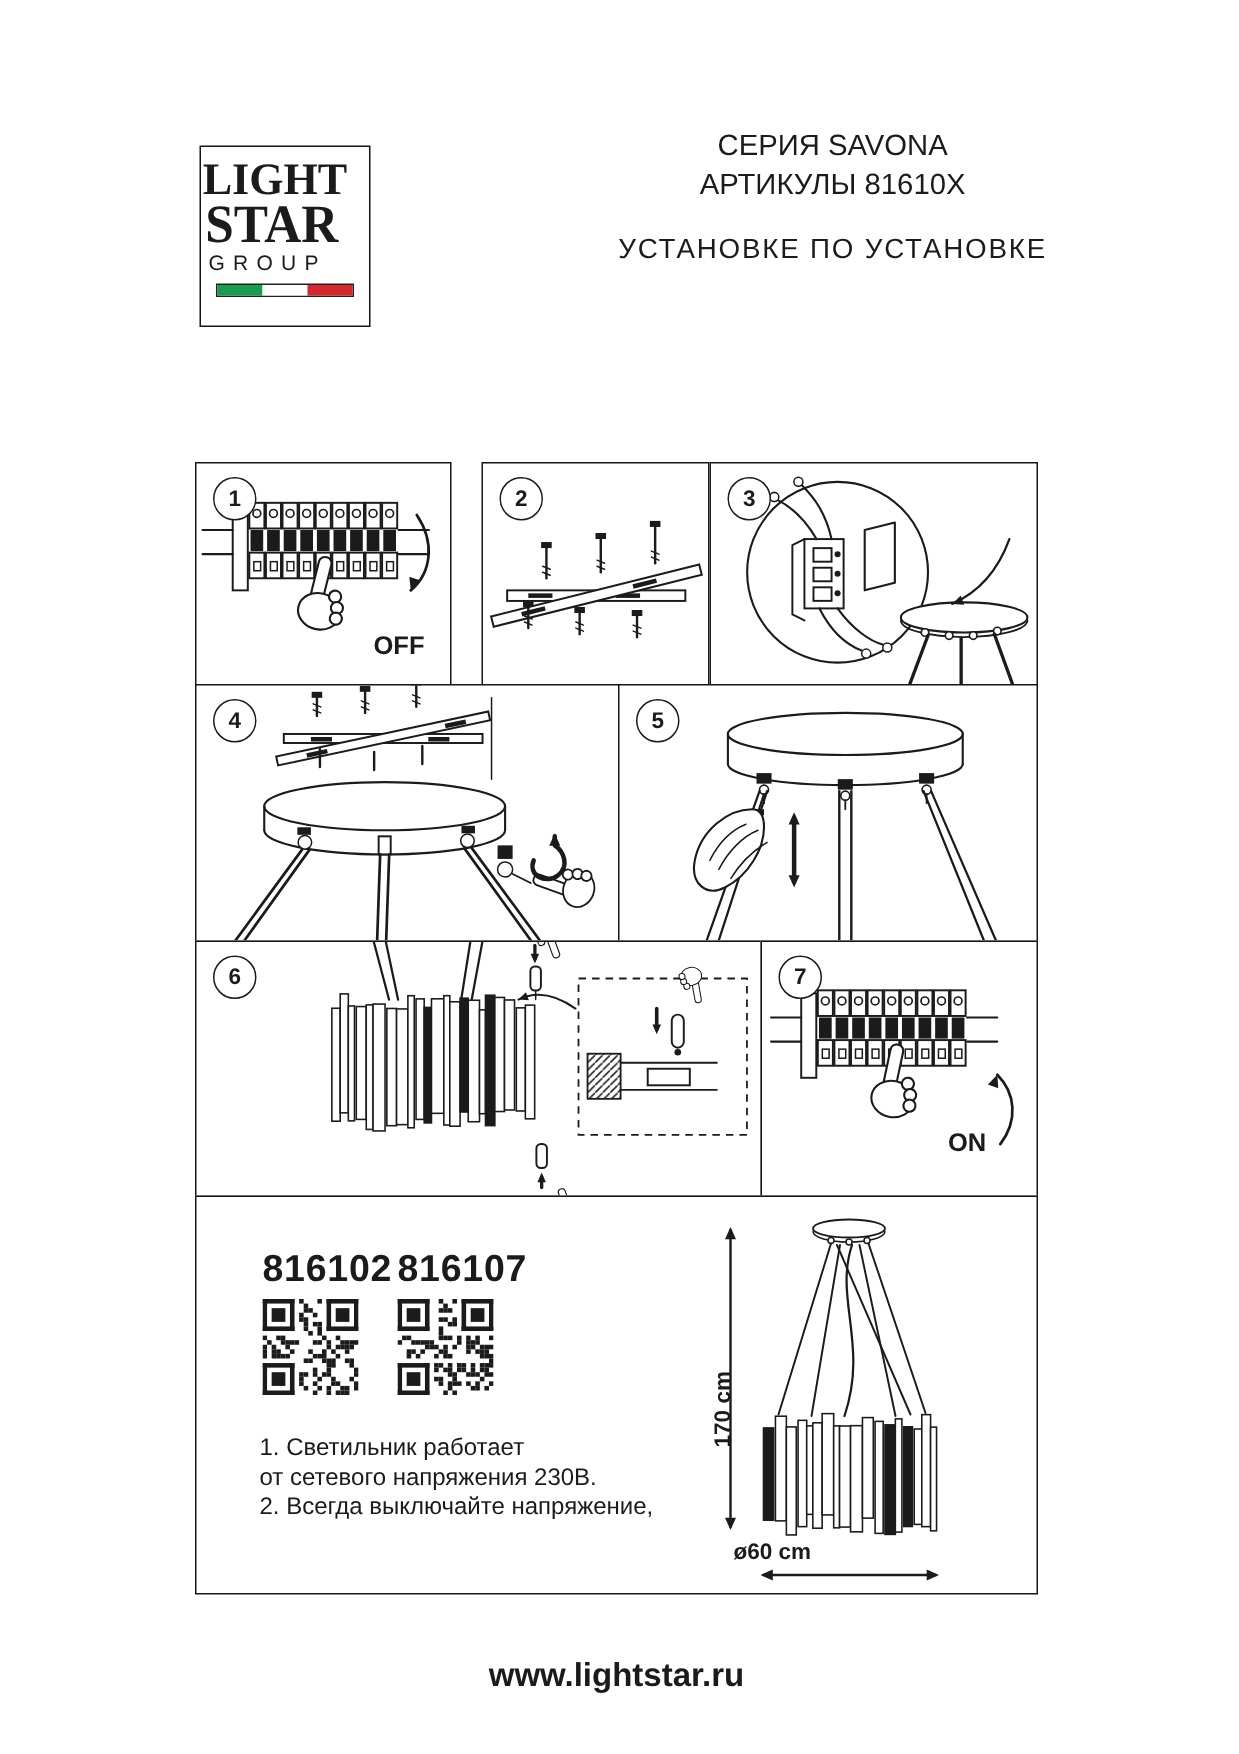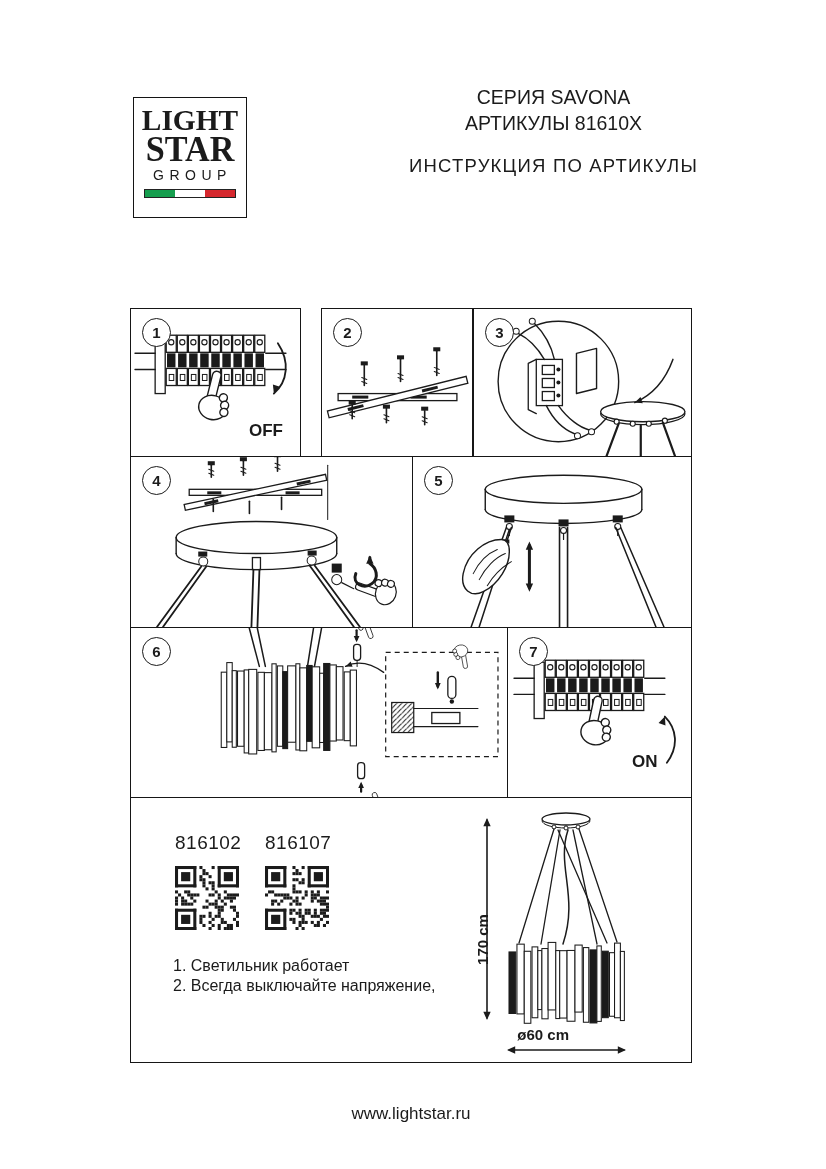--- a/index.html
+++ b/index.html
@@ -1,20 +1,20 @@
 <!DOCTYPE html>
 <html><head>
 <meta charset="utf-8">
 <style>
   html,body{margin:0;padding:0;background:#fff}
   .page{position:relative;width:826px;height:1169px;background:#fff;overflow:hidden;
         font-family:"Liberation Sans",sans-serif;color:#1b1b1b}
   
   .logo{position:absolute;left:133px;top:97px;width:114px;height:121px;border:1.6px solid #141414;
-        text-align:center;box-sizing:border-box;padding-top:7px;background:#fff}
+        text-align:left;box-sizing:border-box;padding-top:7px;background:#fff}
   .lg1{font-family:"Liberation Serif",serif;font-weight:700;font-size:30px;line-height:29px;transform:scaleX(.98)}
   .lg2{font-family:"Liberation Serif",serif;font-weight:700;font-size:36px;line-height:31px;transform:scaleX(.95)}
   .lg3{font-size:14px;letter-spacing:5.5px;margin-top:2px;text-indent:5px;font-weight:400}
   .flag{width:92px;height:9px;border:1px solid #222;margin:6px auto 0;display:flex;box-sizing:border-box}
   .flag span{flex:1}
   
   .hdr{position:absolute;right:128px;top:84px;text-align:center;font-weight:400}
   .hdr .l1{font-size:19.5px;line-height:26px}
   .hdr .t{font-size:18.5px;line-height:25px;letter-spacing:1.2px}
   .hdr .gap{height:17px}
@@ -28,30 +28,30 @@
   .p6{left:130px;top:627px;width:378px;height:171px}
   .p7{left:507px;top:627px;width:185px;height:171px}
   .p8{left:130px;top:797px;width:562px;height:266px}
   .art{position:absolute;left:0;top:0;width:100%;height:100%}
   .num{position:absolute;left:11px;top:9px;width:27px;height:27px;border:1.6px solid #1b1b1b;border-radius:50%;
        display:flex;align-items:center;justify-content:center;font-size:15px;font-weight:700;background:#fff;z-index:2}
   .plabel{position:absolute;font-weight:700;font-size:17px;z-index:2}
   .off{left:118px;top:112px}
   .on{left:124px;top:124px}
   
-  .code{position:absolute;font-size:19px;font-weight:400;letter-spacing:.5px}
+  .code{position:absolute;font-size:25px;font-weight:700;letter-spacing:.5px}
   .code1{left:44px;top:34px}.code2{left:134px;top:34px}
   .qrbox{position:absolute;width:64px;height:64px}
   .qr1{left:44px;top:68px}.qr2{left:134px;top:68px}
   .notes{position:absolute;left:42px;top:158px;font-size:16px;line-height:19.5px}
   .fig{position:absolute;left:290px;top:8px}
   .dim{position:absolute;font-weight:700;font-size:15px}
   .dimv{left:321px;top:133px;width:60px;transform:rotate(-90deg);text-align:center}
-  .dimh{left:358px;top:228px;width:80px;text-align:right}
-  .site{position:absolute;left:130px;top:1104px;width:562px;text-align:center;font-size:17px;font-weight:400}
+  .dimh{left:358px;top:228px;width:80px;text-align:left}
+  .site{position:absolute;left:130px;top:1104px;width:562px;text-align:center;font-size:22px;font-weight:700}
 </style>
 </head>
 <body>
 
 <div class="page">
 
   <div class="logo">
     <div class="lg1">LIGHT</div>
     <div class="lg2">STAR</div>
     <div class="lg3">GROUP</div>
@@ -59,21 +59,21 @@
         <span style="background: rgb(22, 158, 78);"></span>
         <span style="background: rgb(255, 255, 255);"></span>
         <span style="background: rgb(213, 40, 46);"></span>
       </div>
   </div>
 
   <div class="hdr">
     <div class="l1">СЕРИЯ SAVONA</div>
     <div class="l1">АРТИКУЛЫ 81610X</div>
     <div class="gap"></div>
-    <div class="t">ИНСТРУКЦИЯ ПО АРТИКУЛЫ</div>
+    <div class="t">УСТАНОВКЕ ПО УСТАНОВКЕ</div>
   </div>
 
   <div class="panel p1">
     <div class="num">1</div>
     <svg class="art" id="art1" viewBox="0 0 168 146">
         <g transform="translate(26,24)">
           <rect x="-2" y="4" width="10" height="56" stroke="#1b1b1b" stroke-width="1.3" fill="#fff"></rect>
           <line x1="-22" y1="20" x2="-2" y2="20" stroke="#1b1b1b" stroke-width="1.4" stroke-linecap="round"></line>
           <line x1="-22" y1="36" x2="-2" y2="36" stroke="#1b1b1b" stroke-width="1.4" stroke-linecap="round"></line>
           <line x1="108" y1="20" x2="128" y2="20" stroke="#1b1b1b" stroke-width="1.4" stroke-linecap="round"></line>
@@ -679,20 +679,21 @@
         <rect x="61" y="54.9" width="3.05" height="3.05" fill="#1b1b1b"></rect>
         <rect x="33.55" y="57.949999999999996" width="3.05" height="3.05" fill="#1b1b1b"></rect>
         <rect x="48.8" y="57.949999999999996" width="3.05" height="3.05" fill="#1b1b1b"></rect>
         <rect x="51.849999999999994" y="57.949999999999996" width="3.05" height="3.05" fill="#1b1b1b"></rect>
         <rect x="57.949999999999996" y="57.949999999999996" width="3.05" height="3.05" fill="#1b1b1b"></rect>
         <rect x="30.5" y="61" width="3.05" height="3.05" fill="#1b1b1b"></rect>
         <rect x="36.599999999999994" y="61" width="3.05" height="3.05" fill="#1b1b1b"></rect>
       </svg>
     <div class="notes">
       <div>1. Светильник работает</div>
+      <div>от сетевого напряжения 230В.</div>
       <div>2. Всегда выключайте напряжение,</div>
     </div>
     <svg class="fig" id="fig" width="260" height="250" viewBox="0 0 260 250">
         <ellipse cx="145" cy="13" rx="24" ry="6" stroke="#1b1b1b" fill="#fff" stroke-width="1.3"></ellipse>
         <path d="M121,15 a24,7 0 0 0 48,0" stroke="#1b1b1b" stroke-width="1" fill="none" stroke-linecap="round" stroke-linejoin="round"></path>
         <circle cx="133" cy="21" r="2" stroke="#1b1b1b" fill="#fff" stroke-width="1"></circle>
         <circle cx="145" cy="22" r="2" stroke="#1b1b1b" fill="#fff" stroke-width="1"></circle>
         <circle cx="157" cy="21" r="2" stroke="#1b1b1b" fill="#fff" stroke-width="1"></circle>
         <line x1="133" y1="23" x2="98" y2="137" stroke="#1b1b1b" stroke-width="1.3" stroke-linecap="round"></line>
         <line x1="139" y1="24" x2="120" y2="138" stroke="#1b1b1b" stroke-width="1.3" stroke-linecap="round"></line>

